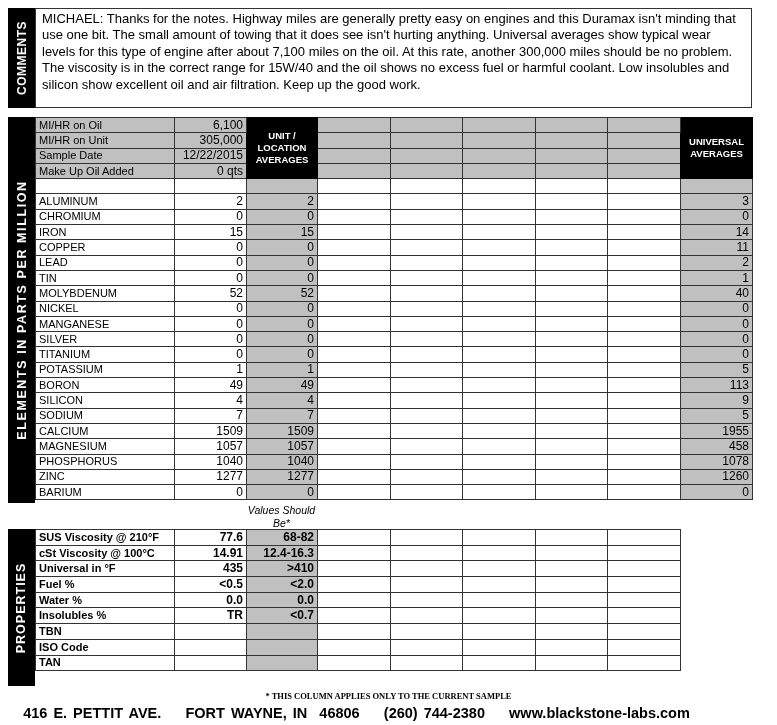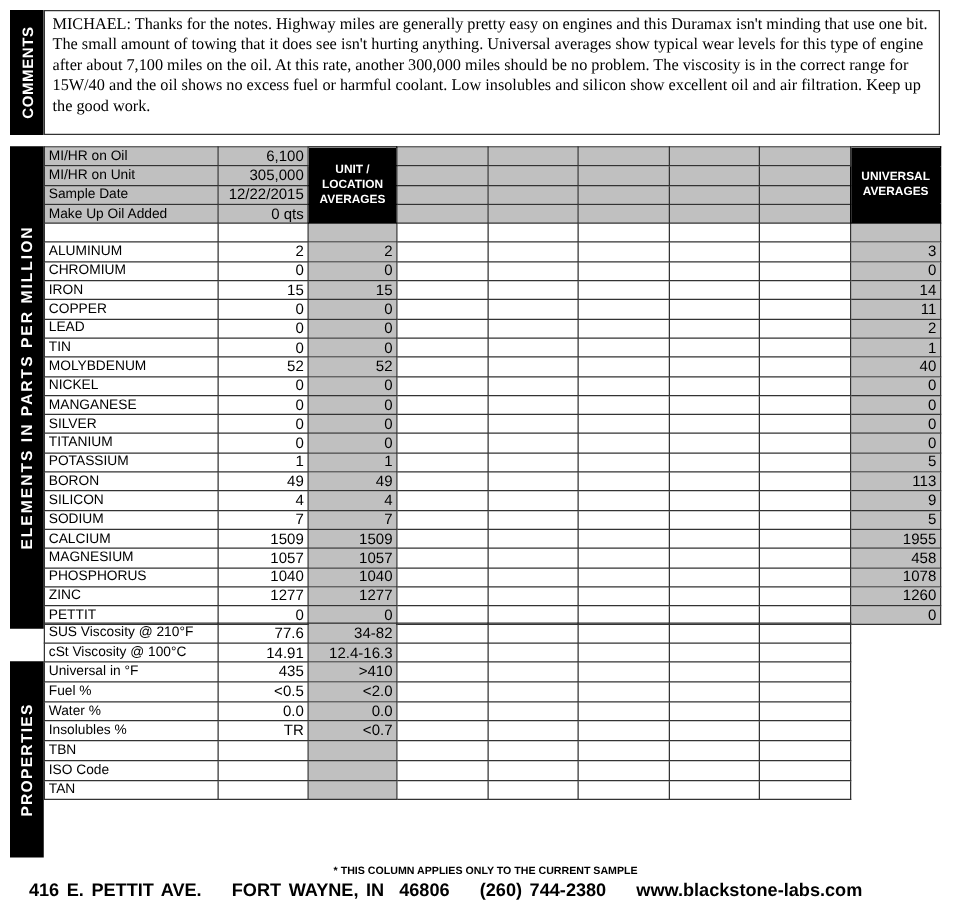--- a/index.html
+++ b/index.html
@@ -1,20 +1,20 @@
 <!DOCTYPE html>
 <html><head>
 <meta charset="utf-8">
 <style>
   html, body { margin:0; padding:0; background:#fff; }
   body { width:777px; height:725px; position:relative; overflow:hidden; font-family:"Liberation Sans", sans-serif; color:#000; }
   .abs { position:absolute; box-sizing:border-box; }
   .sidebar { background:#000; color:#fff; font-weight:bold; display:flex; align-items:center; justify-content:center; }
   .sidebar span { transform:rotate(-90deg); white-space:nowrap; letter-spacing:0.5px; display:block; }
-  .comments-box { border:1.5px solid #333; background:#fff; padding:2px 6px 0 6px; font-size:13px; line-height:16.4px;font-family:Liberation Serif, serif; }
+  .comments-box { border:1.5px solid #333; background:#fff; padding:2px 6px 0 6px; font-size:13px; line-height:16.4px; }
   table { border-collapse:collapse; table-layout:fixed; }
   td { border:1.5px solid #333; padding:0 3px; font-size:11px; height:15.3px; line-height:13px; overflow:hidden; white-space:nowrap; box-sizing:border-box; }
   td.num { text-align:right; font-size:12px; }
   td.gray { background:#c0c0c0; }
   td.hdr { background:#000; color:#fff; font-weight:bold; text-align:center; font-size:9.5px; line-height:12px; white-space:normal; border-color:#000; }
   .props td { height:15.7px; }
   .footnote { font-size:8.5px; font-weight:bold; text-align:center; }
   .address { font-size:14.5px; font-weight:bold; text-align:center; word-spacing:2px; }
 </style>
 </head>
@@ -293,53 +293,53 @@
         <td class="num">1277</td>
         <td class="gray num">1277</td>
         <td></td>
         <td></td>
         <td></td>
         <td></td>
         <td></td>
         <td class="gray num">1260</td>
       </tr>
       <tr>
-        <td>PETTIT</td>
+        <td>BARIUM</td>
         <td class="num">0</td>
         <td class="gray num">0</td>
         <td></td>
         <td></td>
         <td></td>
         <td></td>
         <td></td>
         <td class="gray num">0</td>
       </tr>
     </tbody>
 </table>
 
 <div class="abs" style="left:246px;top:504px;width:71px;font-size:10.5px;text-align:center;line-height:13px;font-style:italic;">Values Should Be*</div>
 <div class="abs sidebar" style="left:8px;top:529px;width:27px;height:157px;font-size:12.5px;">
   <span style="letter-spacing:1px;">PROPERTIES</span>
 </div>
-<table class="abs props" id="props-table" style="left:35px;top:498px;width:645px;">
+<table class="abs props" id="props-table" style="left:35px;top:529px;width:645px;font-weight:bold;">
   <colgroup>
     <col style="width:139px">
       <col style="width:72px">
       <col style="width:71px">
     <col style="width:73px">
       <col style="width:72px">
       <col style="width:73px">
       <col style="width:72px">
       <col style="width:73px">
   </colgroup>
   <tbody id="props-body">
       <tr>
         <td>SUS Viscosity @ 210°F</td>
         <td class="num">77.6</td>
-        <td class="gray num">34-82</td>
+        <td class="gray num">68-82</td>
         <td></td>
         <td></td>
         <td></td>
         <td></td>
         <td></td>
       </tr>
       <tr>
         <td>cSt Viscosity @ 100°C</td>
         <td class="num">14.91</td>
         <td class="gray num">12.4-16.3</td>
@@ -415,14 +415,14 @@
         <td class="gray num"></td>
         <td></td>
         <td></td>
         <td></td>
         <td></td>
         <td></td>
       </tr>
     </tbody>
 </table>
 
-<div class="abs footnote" style="left:0;top:691px;width:777px;">* THIS COLUMN APPLIES ONLY TO THE CURRENT SAMPLE</div>
+<div class="abs footnote" style="left:0;top:691px;width:777px;font-family:Liberation Serif, serif;">* THIS COLUMN APPLIES ONLY TO THE CURRENT SAMPLE</div>
 <div class="abs address" style="left:0;top:705px;width:713px;white-space:pre;">416 E. PETTIT AVE.    FORT WAYNE, IN  46806    (260) 744-2380    www.blackstone-labs.com</div>
 
 </body></html>

